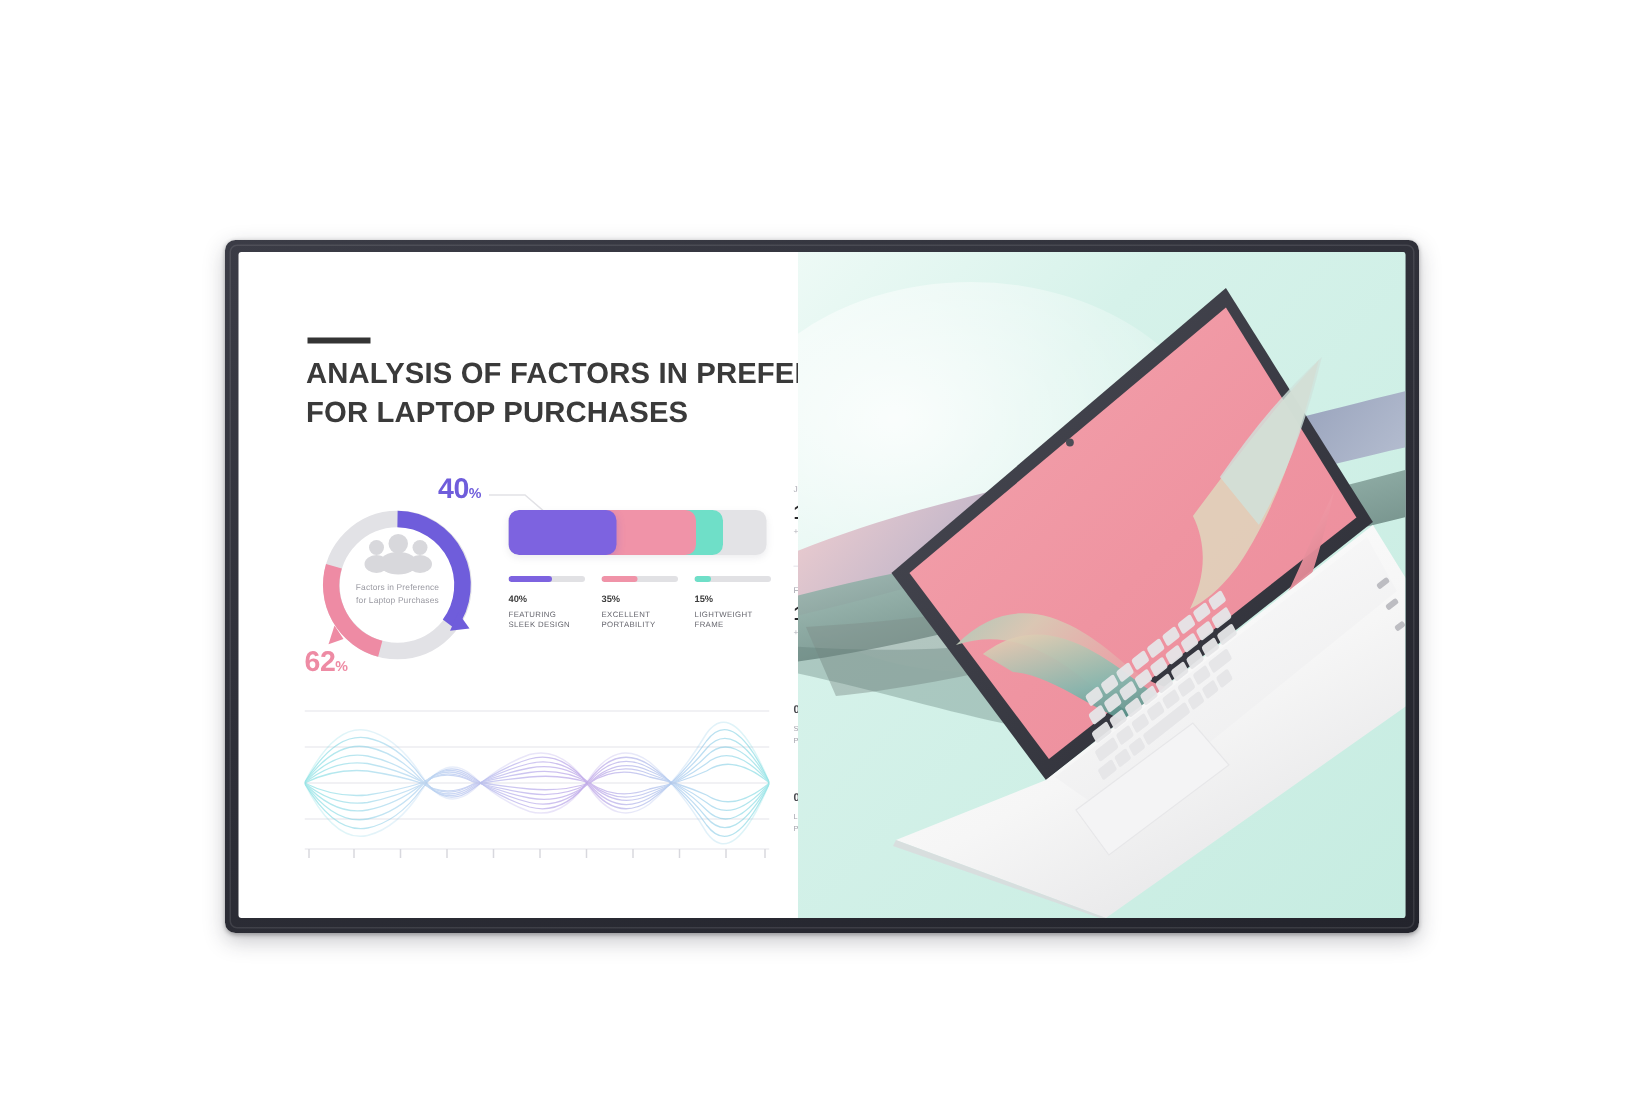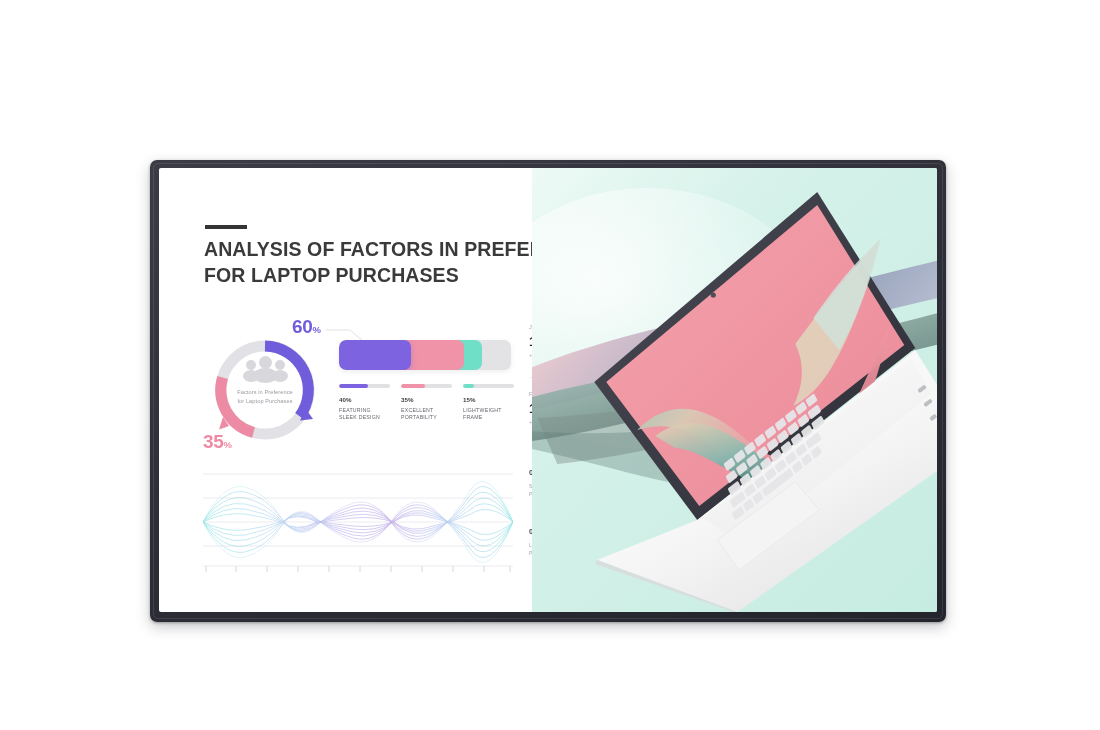--- a/index.html
+++ b/index.html
@@ -160,24 +160,24 @@
               <span class="p-body-c"></span>
           </div>
 
           <div class="donut-caption">
             <div>Factors in Preference</div>
             <div>for Laptop Purchases</div>
           </div>
         </div>
 
         <div class="lbl-40">
-          <span>60</span><i>%</i>
+          <span>40</span><i>%</i>
         </div>
         <div class="lbl-35">
-          <span>35</span><i>%</i>
+          <span>62</span><i>%</i>
         </div>
 
         <div class="leader">
           <svg width="92" height="16" viewBox="0 0 92 16" aria-hidden="true">
             <path d="M 2 2 L 26 2 L 40 14 L 92 14" fill="none" stroke="#e2e2e6" stroke-width="1"></path>
           </svg>
         </div>
 
         <div class="stack">
           <div class="seg s0" style="width:42%"></div>

